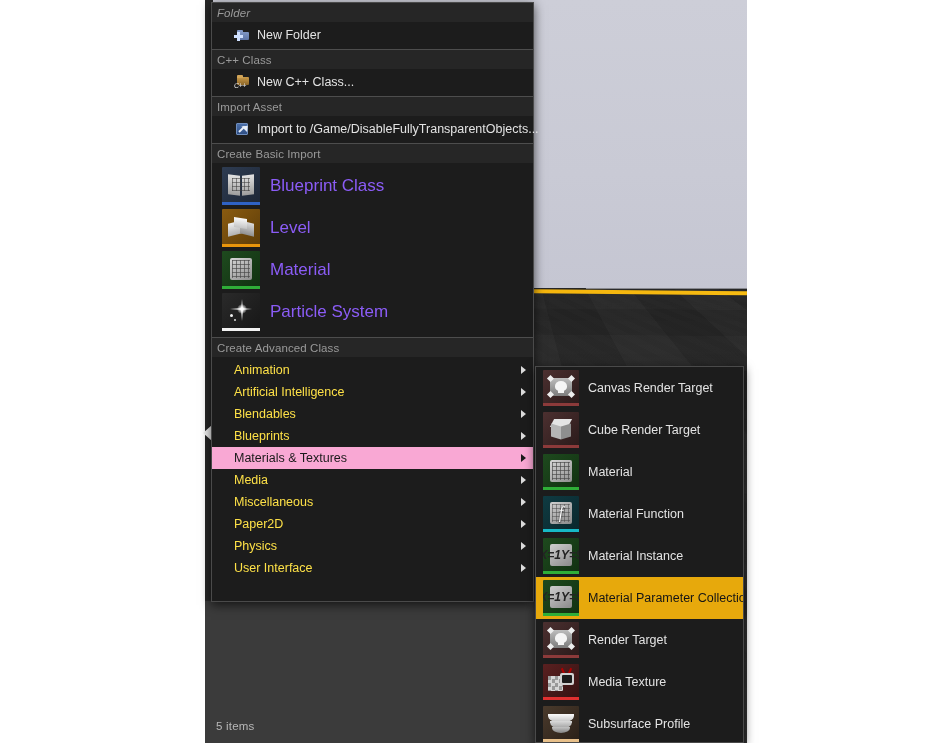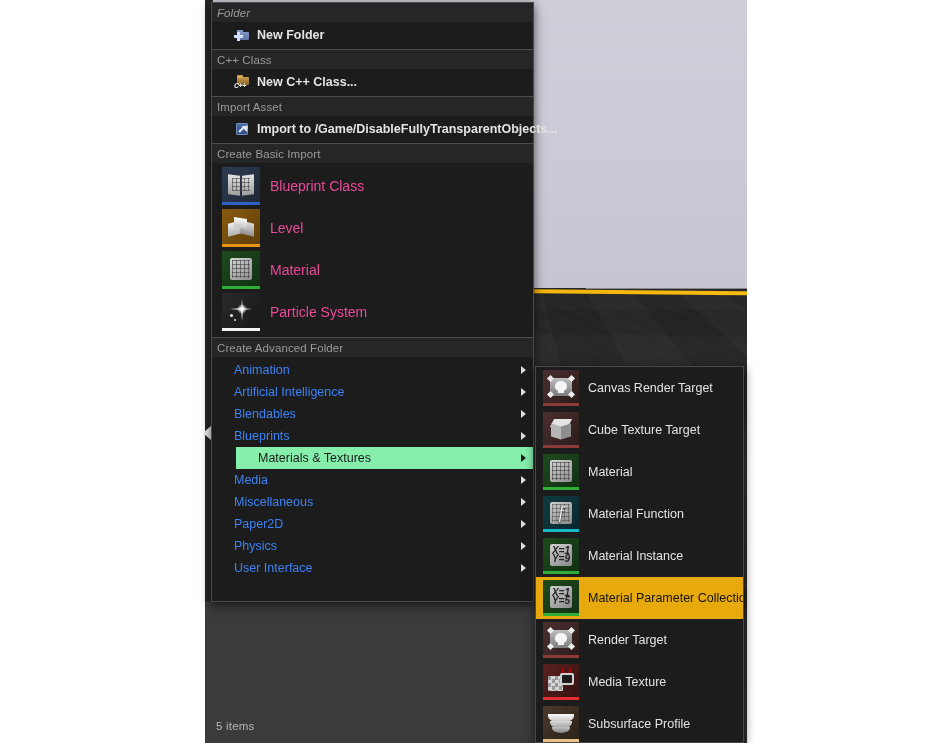--- a/index.html
+++ b/index.html
@@ -80,39 +80,39 @@
     color: #9a9a9a; font-size: 11.5px; padding: 4px 0 3px 5px;
     background: #262626;
     border-top: 1px solid #4d4d4d;
     letter-spacing: 0.1px;
   }
   .section-header.first { border-top: none; font-style: italic; }
   .section-body { background:#1c1c1c; padding: 2px 0 4px 0; }
 
   .mrow {
     display: flex; align-items: center;
-    height: 21px; padding-left: 22px; cursor: default; font-weight: bold;
+    height: 21px; padding-left: 22px; cursor: default;
   }
   .mrow .label { font-size: 12.5px; color: #e3e3e3; white-space: nowrap; }
   .mrow .ico-sm { width:16px; height:16px; margin-right:7px; flex:0 0 16px; position:relative; }
 
   
   .brow {
     display:flex; align-items:center; height:42px; padding-left:10px; cursor:default;
   }
   .brow .bico { width:38px; height:38px; margin-right:10px; flex:0 0 38px; position:relative; overflow:hidden;}
-  .brow .label { font-size:14px; color:#ec4899; }
+  .brow .label { font-size:17px; color:#8b5cf6; }
 
   
   .srow {
     display:flex; align-items:center; justify-content:space-between;
     height:22px; padding: 0 7px 0 22px; cursor:default;
   }
-  .srow .label { font-size:12.5px; color:#3b82f6; }
-  .srow.sel { background:#86efac;margin-left:24px; }
+  .srow .label { font-size:12.5px; color:#fde047; }
+  .srow.sel { background:#f9a8d4; }
   .srow.sel .label { color:#1a1a1a; }
   .arrow-r {
     width:0;height:0;border-left:5px solid #dcdcdc;
     border-top:4px solid transparent;border-bottom:4px solid transparent;
   }
   .srow.sel .arrow-r { border-left-color:#1a1a1a; }
 
   
   .submenu {
     position:absolute; left:535px; top:366px; width:209px; height:377px;
@@ -215,22 +215,22 @@
   .mf-plate::before{content:'';position:absolute;inset:2px;
      background:repeating-linear-gradient(to right,rgba(70,70,70,.5) 0 1.5px,transparent 1.5px 4px),
                 repeating-linear-gradient(to bottom,rgba(70,70,70,.5) 0 1.5px,transparent 1.5px 4px);}
   .mf-plate .f{position:absolute;left:0;top:0;width:100%;height:100%;display:flex;align-items:center;justify-content:center;
      font-family:"Liberation Serif",serif;font-style:italic;font-size:16px;color:#fafafa;text-shadow:0 1px 2px #000;}
 
   
   .mi-bg{background:linear-gradient(135deg,#1e4a1e,#113011);}
   .mi-plate{width:22px;height:22px;background:linear-gradient(145deg,#cfcfcf,#8a8a8a);border-radius:2px;position:relative;}
   .mi-plate .xy{position:absolute;left:0;top:0;width:100%;height:100%;
-     display:flex;flex-direction:column;align-items:center;justify-content:center;
-     font-size:10px;line-height:8px;color:#242424;font-family:"Liberation Sans",sans-serif;font-weight:bold;}
+     display:flex;flex-direction:row;align-items:center;justify-content:center;
+     font-size:12px;line-height:8px;color:#242424;font-family:"Liberation Sans",sans-serif;font-weight:bold;}
 
   
   .mx-bg{background:linear-gradient(135deg,#5a2020,#331212);}
   .mx{position:relative;width:26px;height:22px;}
   .mx .checker{position:absolute;left:0;bottom:1px;width:15px;height:15px;
      background:repeating-conic-gradient(#d7d7d7 0% 25%, #9a9a9a 0% 50%) 0 0/7px 7px;}
   .mx .tv{position:absolute;right:0;top:3px;width:14px;height:12px;background:#d0d0d0;border-radius:2px;}
   .mx .tv::after{content:'';position:absolute;inset:2px;background:#1b1b1b;border-radius:1px;}
   .mx .ant1,.mx .ant2{position:absolute;top:-2px;width:2px;height:6px;background:#b00000;}
   .mx .ant1{right:10px;transform:rotate(-25deg);} .mx .ant2{right:3px;transform:rotate(25deg);}
@@ -368,21 +368,21 @@
                   <i class="d2"></i>
                 </span>
               </span>
             <span class="stripe" style="background:#f2f2f2"></span>
           </span>
         </span>
         <span class="label">Particle System</span>
       </div>
     </div>
 
-    <div class="section-header">Create Advanced Folder</div>
+    <div class="section-header">Create Advanced Class</div>
     <div class="section-body">
       <div class="srow">
         <span class="label">Animation</span>
         <span class="arrow-r"></span>
       </div>
       <div class="srow">
         <span class="label">Artificial Intelligence</span>
         <span class="arrow-r"></span>
       </div>
       <div class="srow">
@@ -447,21 +447,21 @@
           <span class="glyph">
               <span class="cube">
                 <i class="top"></i>
                 <i class="lf"></i>
                 <i class="rt"></i>
               </span>
             </span>
           <span class="stripe" style="background:#8c3a3a"></span>
         </span>
       </span>
-      <span class="label">Cube Texture Target</span>
+      <span class="label">Cube Render Target</span>
     </div>
 
     <div class="subrow">
       <span class="bico">
         <span class="aicon mt-bg">
           <span class="glyph">
               <span class="mt-plate"></span>
             </span>
           <span class="stripe" style="background:#2fae38"></span>
         </span>

